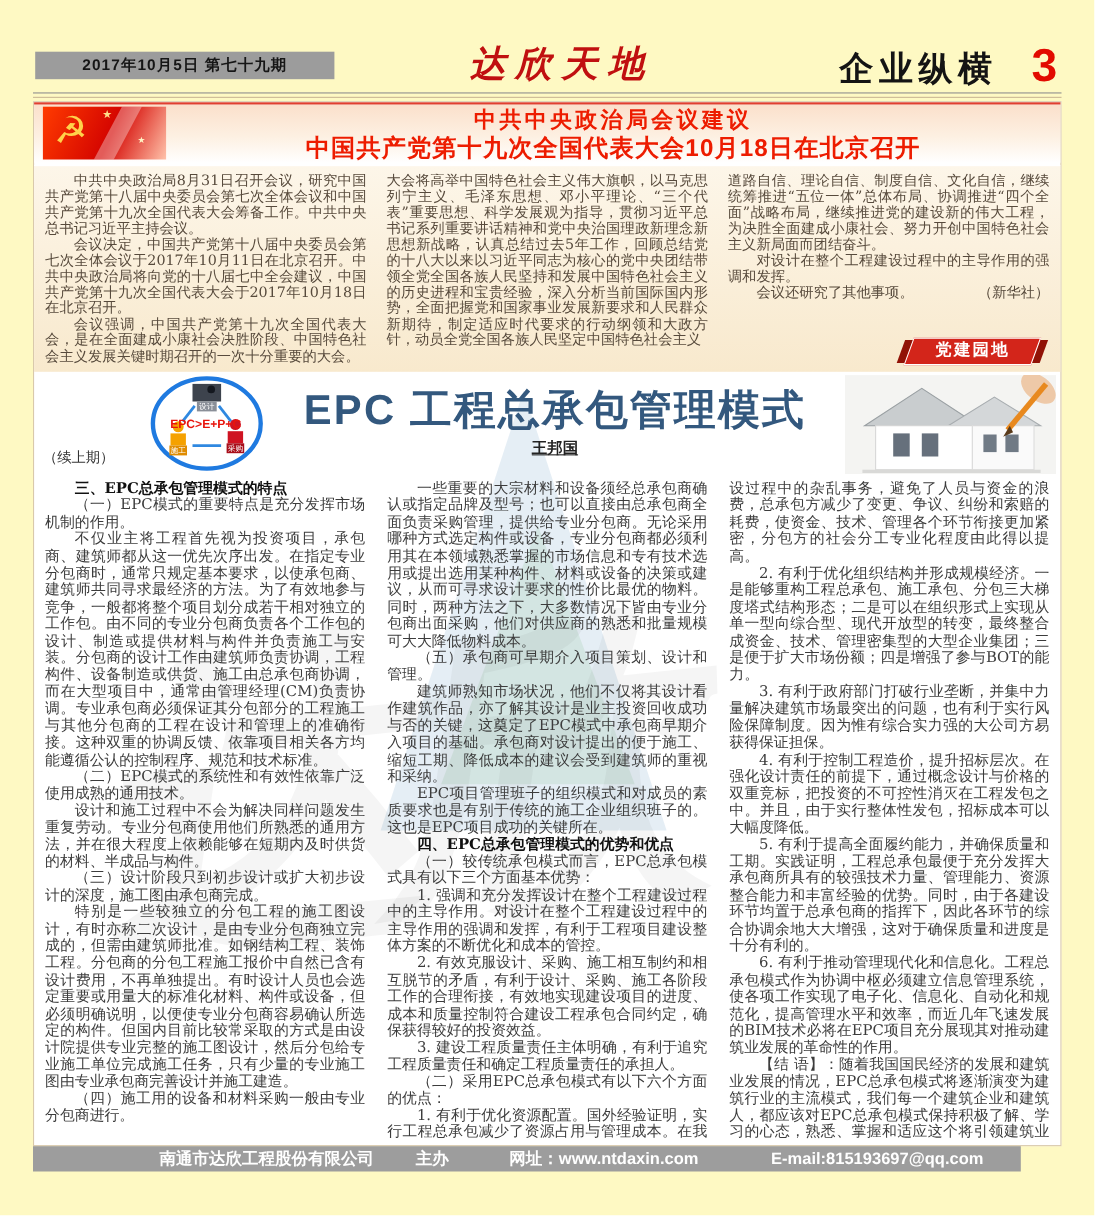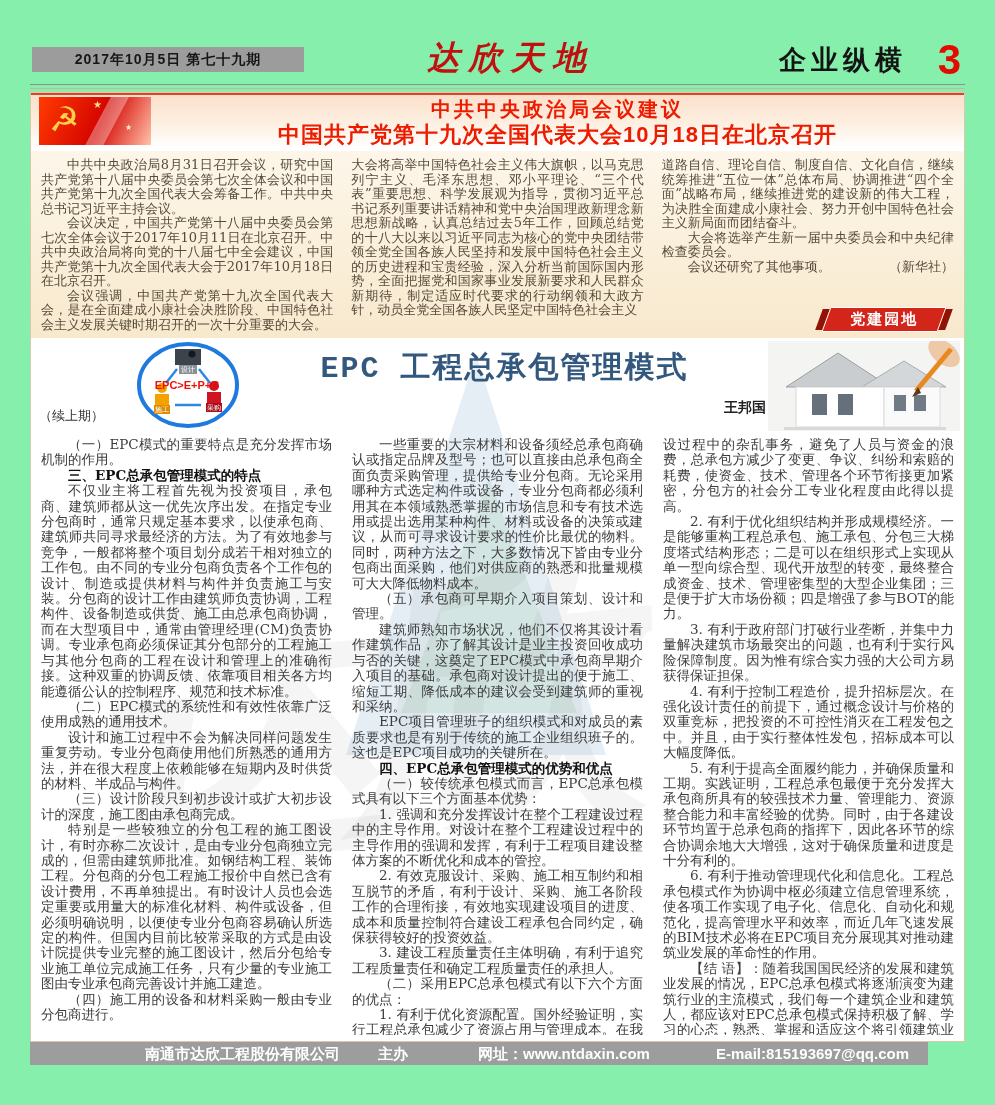--- a/index.html
+++ b/index.html
@@ -1,25 +1,25 @@
 <!DOCTYPE html>
 <html><head>
 <meta charset="utf-8">
 <style>
   html,body{margin:0;padding:0;overflow:hidden;background:#fff;}
-  .page{position:relative;width:995px;height:1105px;background:#86efac;overflow:hidden;
+  .page{position:relative;width:995px;height:1105px;background:#fef9c3;overflow:hidden;
         font-family:"DejaVu Serif",serif;}
 
   
   .date-box{position:absolute;left:32px;top:47px;width:272px;height:25px;background:#9c9c9c;
             color:#161616;font:bold 14px/25px "Liberation Sans",sans-serif;text-align:center;letter-spacing:1px;}
   .masthead{position:absolute;left:0;right:0;top:36px;text-align:center;color:#c01010;
             font-family:"DejaVu Serif",serif;font-style:italic;font-weight:bold;font-size:33px;letter-spacing:9px;padding-left:26px;}
   .section-label{position:absolute;right:88px;top:42px;font-family:"DejaVu Serif",serif;font-weight:bold;
-            font-size:27px;color:#141414;letter-spacing:5px;}
+            font-size:31px;color:#141414;letter-spacing:5px;}
   .page-num{position:absolute;right:34px;top:36px;font:bold 42px "Liberation Sans",sans-serif;color:#e20b00;}
   .header-rule{position:absolute;left:30px;top:84px;width:935px;height:3px;
             border-top:1px solid #8f8f8f;border-bottom:1px solid #cbb795;}
 
   
   .frame{position:absolute;left:30px;top:92px;width:933px;height:948px;border:1px solid #d9c9ab;background:#fff;}
 
   
   .wm{position:absolute;z-index:0;pointer-events:none;}
   .wm-tri1{left:315px;top:262px;width:0;height:0;border-left:130px solid transparent;
@@ -57,37 +57,37 @@
   .tag{position:absolute;right:22px;top:214px;width:114px;height:23px;z-index:2;background:#d3251a;
        transform:skewX(-20deg);border:1px solid #fff;
        box-shadow:-9px 0 0 -2px #911206, 9px 0 0 -2px #911206;}
   .tag span{display:block;transform:skewX(20deg);color:#fff;font:bold 15px/22px "Liberation Sans",sans-serif;
        text-align:center;letter-spacing:2px;}
 
   
   .a2head{position:absolute;left:0;top:248px;width:100%;height:94px;z-index:1;}
   .logo{position:absolute;left:104px;top:0;width:106px;height:88px;}
   .a2title{position:absolute;left:212px;right:198px;top:6px;text-align:center;
-           font-family:Liberation Mono, monospace;font-weight:bold;font-size:30px;color:#33587e;letter-spacing:2px;white-space:nowrap;}
-  .a2author{position:absolute;left:212px;right:198px;top:57px;text-align:right;
-           font:bold 14px/18px "Liberation Sans",sans-serif;color:#222;}
+           font-family:Liberation Sans, sans-serif;font-weight:bold;font-size:38px;color:#33587e;letter-spacing:2px;white-space:nowrap;}
+  .a2author{position:absolute;left:212px;right:198px;top:57px;text-align:center;
+           font:bold 14px/18px "Liberation Sans",sans-serif;color:#222;text-decoration:underline;}
   .continued{position:absolute;left:8px;top:66px;font-size:13px;color:#333;}
   .house{position:absolute;right:4px;top:0;width:192px;height:90px;}
 
   
   .a2body{position:absolute;left:0;top:344px;width:100%;height:598px;z-index:1;
           display:flex;gap:20px;padding:0 10px;box-sizing:border-box;}
   .a2col{flex:1;overflow:hidden;font-size:13.5px;line-height:15.4px;color:#3c3c3c;text-align:justify;}
 
   
   .footer{position:absolute;left:30px;top:1042px;width:898px;height:23px;background:#9d9d9d;
           color:#fff;font:bold 15px/23px "Liberation Sans",sans-serif;display:flex;align-items:center;z-index:1;}
   .footer .company{margin-left:115px;}
   .footer .role{margin-left:38px;}
-  .footer .site{margin-left:70px;}
+  .footer .site{margin-left:55px;}
   .footer .mail{margin-left:66px;}
 </style>
 </head>
 <body>
 
 <div class="page">
 
   <div class="date-box">2017年10月5日  第七十九期</div>
   <div class="masthead">达欣天地</div>
   <div class="section-label">企业纵横</div>
@@ -117,21 +117,21 @@
       <div class="a1col">
           <p class="para">中共中央政治局8月31日召开会议，研究中国共产党第十八届中央委员会第七次全体会议和中国共产党第十九次全国代表大会筹备工作。中共中央总书记习近平主持会议。</p>
           <p class="para">会议决定，中国共产党第十八届中央委员会第七次全体会议于2017年10月11日在北京召开。中共中央政治局将向党的十八届七中全会建议，中国共产党第十九次全国代表大会于2017年10月18日在北京召开。</p>
           <p class="para">会议强调，中国共产党第十九次全国代表大会，是在全面建成小康社会决胜阶段、中国特色社会主义发展关键时期召开的一次十分重要的大会。</p>
         </div>
       <div class="a1col">
           <p class="para noind">大会将高举中国特色社会主义伟大旗帜，以马克思列宁主义、毛泽东思想、邓小平理论、“三个代表”重要思想、科学发展观为指导，贯彻习近平总书记系列重要讲话精神和党中央治国理政新理念新思想新战略，认真总结过去5年工作，回顾总结党的十八大以来以习近平同志为核心的党中央团结带领全党全国各族人民坚持和发展中国特色社会主义的历史进程和宝贵经验，深入分析当前国际国内形势，全面把握党和国家事业发展新要求和人民群众新期待，制定适应时代要求的行动纲领和大政方针，动员全党全国各族人民坚定中国特色社会主义</p>
         </div>
       <div class="a1col">
           <p class="para noind">道路自信、理论自信、制度自信、文化自信，继续统筹推进“五位一体”总体布局、协调推进“四个全面”战略布局，继续推进党的建设新的伟大工程，为决胜全面建成小康社会、努力开创中国特色社会主义新局面而团结奋斗。</p>
-          <p class="para">大会将选举产生新一届中央委员会和中央纪律检查委员会。</p>
+          <p class="para">对设计在整个工程建设过程中的主导作用的强调和发挥。</p>
           <p class="para">会议还研究了其他事项。<span class="byline">（新华社）</span></p>
         </div>
     </div>
     <div class="tag">
       <span>党建园地</span>
     </div>
 
     <div class="a2head">
       <svg class="logo" viewBox="0 0 106 88">
         <ellipse cx="53" cy="44" rx="49" ry="41" fill="#ffffff" stroke="#1f7ae0" stroke-width="4"></ellipse>
@@ -167,22 +167,22 @@
         <rect x="146" y="54" width="12" height="16" fill="#707a85"></rect>
         <rect x="16" y="86" width="162" height="3" fill="#d9d9d7"></rect>
         <ellipse cx="176" cy="12" rx="18" ry="11" fill="#eec9a8" transform="rotate(38 176 12)"></ellipse>
         <line x1="183" y1="8" x2="148" y2="50" stroke="#e8891f" stroke-width="5"></line>
         <polygon points="150,46 144,56 153,52" fill="#5a3a1a"></polygon>
       </svg>
     </div>
 
     <div class="a2body">
       <div class="a2col">
+          <p class="para hd">三、EPC总承包管理模式的特点</p>
           <p class="para">（一）EPC模式的重要特点是充分发挥市场机制的作用。</p>
-          <p class="para hd">三、EPC总承包管理模式的特点</p>
           <p class="para">不仅业主将工程首先视为投资项目，承包商、建筑师都从这一优先次序出发。在指定专业分包商时，通常只规定基本要求，以使承包商、建筑师共同寻求最经济的方法。为了有效地参与竞争，一般都将整个项目划分成若干相对独立的工作包。由不同的专业分包商负责各个工作包的设计、制造或提供材料与构件并负责施工与安装。分包商的设计工作由建筑师负责协调，工程构件、设备制造或供货、施工由总承包商协调，而在大型项目中，通常由管理经理(CM)负责协调。专业承包商必须保证其分包部分的工程施工与其他分包商的工程在设计和管理上的准确衔接。这种双重的协调反馈、依靠项目相关各方均能遵循公认的控制程序、规范和技术标准。</p>
           <p class="para">（二）EPC模式的系统性和有效性依靠广泛使用成熟的通用技术。</p>
           <p class="para">设计和施工过程中不会为解决同样问题发生重复劳动。专业分包商使用他们所熟悉的通用方法，并在很大程度上依赖能够在短期内及时供货的材料、半成品与构件。</p>
           <p class="para">（三）设计阶段只到初步设计或扩大初步设计的深度，施工图由承包商完成。</p>
           <p class="para">特别是一些较独立的分包工程的施工图设计，有时亦称二次设计，是由专业分包商独立完成的，但需由建筑师批准。如钢结构工程、装饰工程。分包商的分包工程施工报价中自然已含有设计费用，不再单独提出。有时设计人员也会选定重要或用量大的标准化材料、构件或设备，但必须明确说明，以便使专业分包商容易确认所选定的构件。但国内目前比较常采取的方式是由设计院提供专业完整的施工图设计，然后分包给专业施工单位完成施工任务，只有少量的专业施工图由专业承包商完善设计并施工建造。</p>
           <p class="para">（四）施工用的设备和材料采购一般由专业分包商进行。</p>
         </div>
       <div class="a2col">
           <p class="para">一些重要的大宗材料和设备须经总承包商确认或指定品牌及型号；也可以直接由总承包商全面负责采购管理，提供给专业分包商。无论采用哪种方式选定构件或设备，专业分包商都必须利用其在本领域熟悉掌握的市场信息和专有技术选用或提出选用某种构件、材料或设备的决策或建议，从而可寻求设计要求的性价比最优的物料。同时，两种方法之下，大多数情况下皆由专业分包商出面采购，他们对供应商的熟悉和批量规模可大大降低物料成本。</p>
           <p class="para">（五）承包商可早期介入项目策划、设计和管理。</p>

